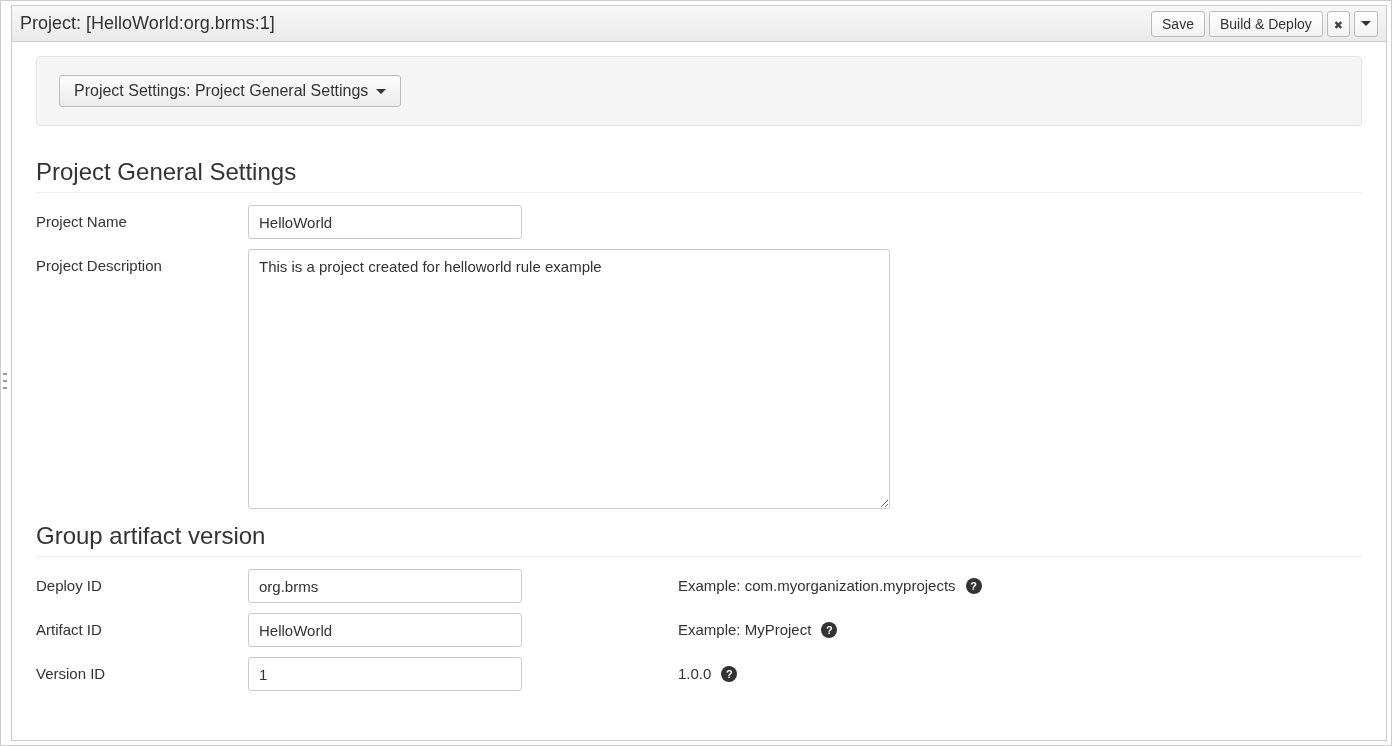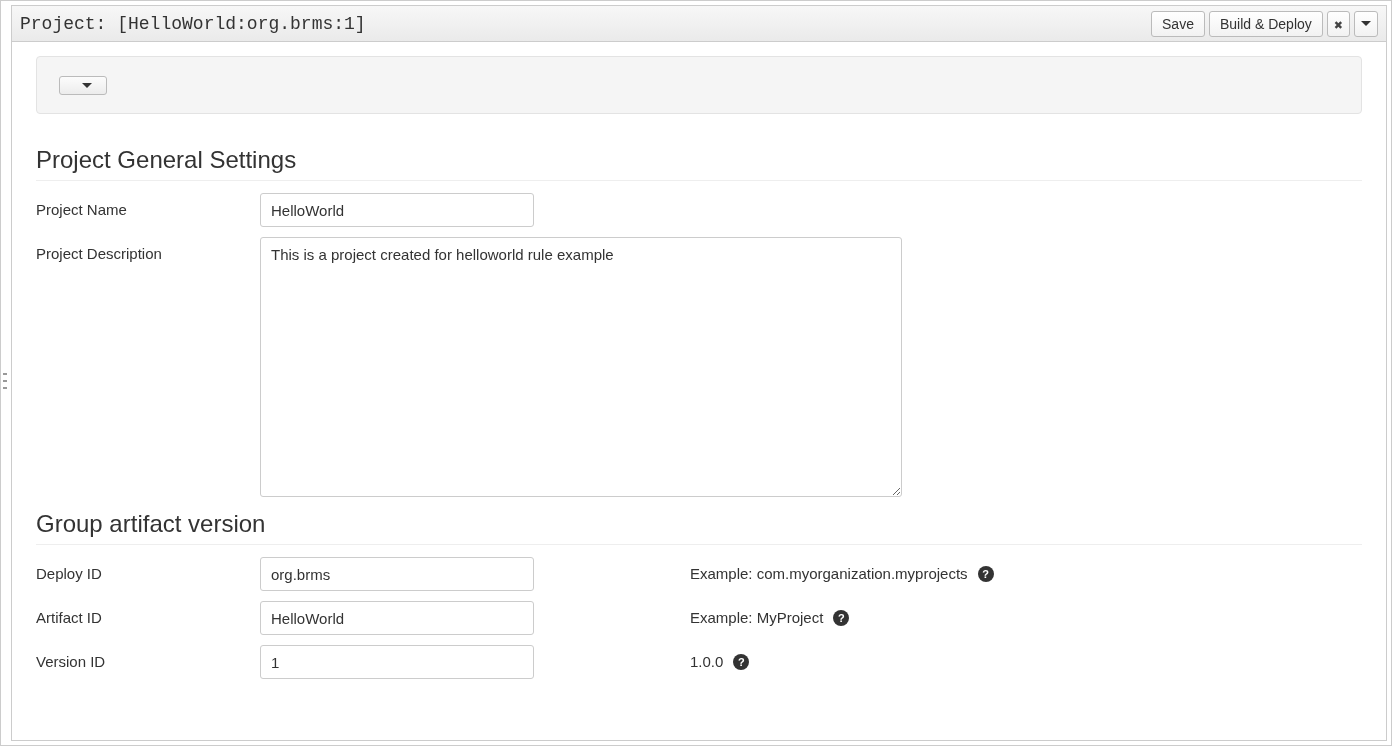--- a/index.html
+++ b/index.html
@@ -28,21 +28,20 @@
     background: linear-gradient(#f7f7f7, #eaeaea);
     border-bottom: 1px solid #ccc;
     display: flex;
     align-items: center;
     padding: 0 8px;
   }
   .titlebar .title {
     font-size: 18px;
     color: #333;
     flex: 1;
-    font-family: Liberation Mono, monospace;
   }
   .btn {
     display: inline-flex;
     align-items: center;
     background: linear-gradient(#fff, #f2f2f2);
     border: 1px solid #bbb;
     border-radius: 3px;
     padding: 4px 10px;
     font-size: 14px;
     color: #333;
@@ -99,21 +98,20 @@
   }
   .form-label {
     width: 212px;
     flex: 0 0 212px;
     font-size: 15px;
     color: #333;
     padding-top: 8px;
   }
   .form-field {
     flex: 0 0 auto;
-    margin-left: 12px;
   }
   .form-hint {
     margin-left: 156px;
     padding-top: 8px;
     font-size: 15px;
     color: #333;
     display: flex;
     align-items: center;
     justify-content: flex-end;
   }
@@ -180,20 +178,21 @@
         </button>
       <button class="btn btn-icon">
           <span class="caret"></span>
         </button>
     </div>
 
     <div class="body-area">
 
       <div class="config-bar">
         <button class="dropdown-btn">
+          <span>Project Settings: Project General Settings</span>
           <span class="caret"></span>
         </button>
       </div>
 
       <h2 class="section">Project General Settings</h2>
 
       <div class="form-row">
         <div class="form-label">Project Name</div>
         <div class="form-field">
           <input class="form-input" type="text" value="HelloWorld" style="">

